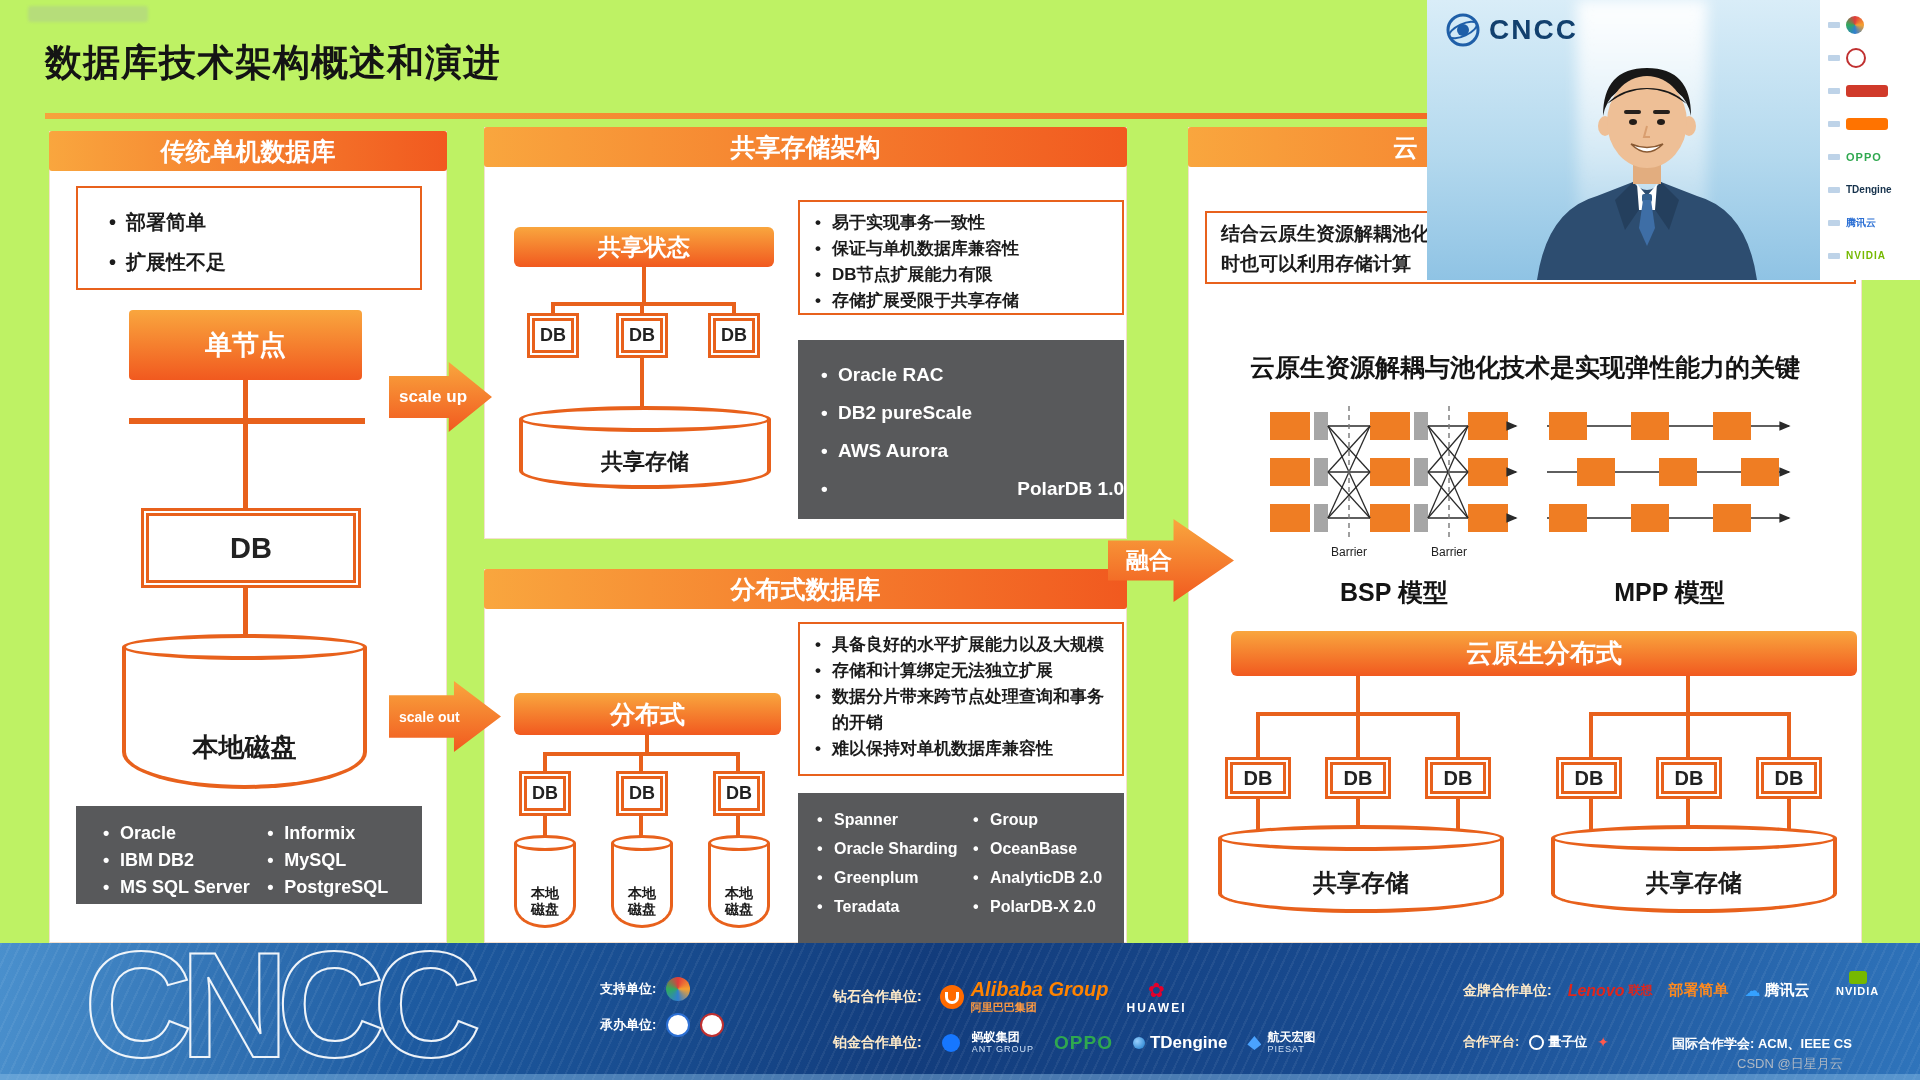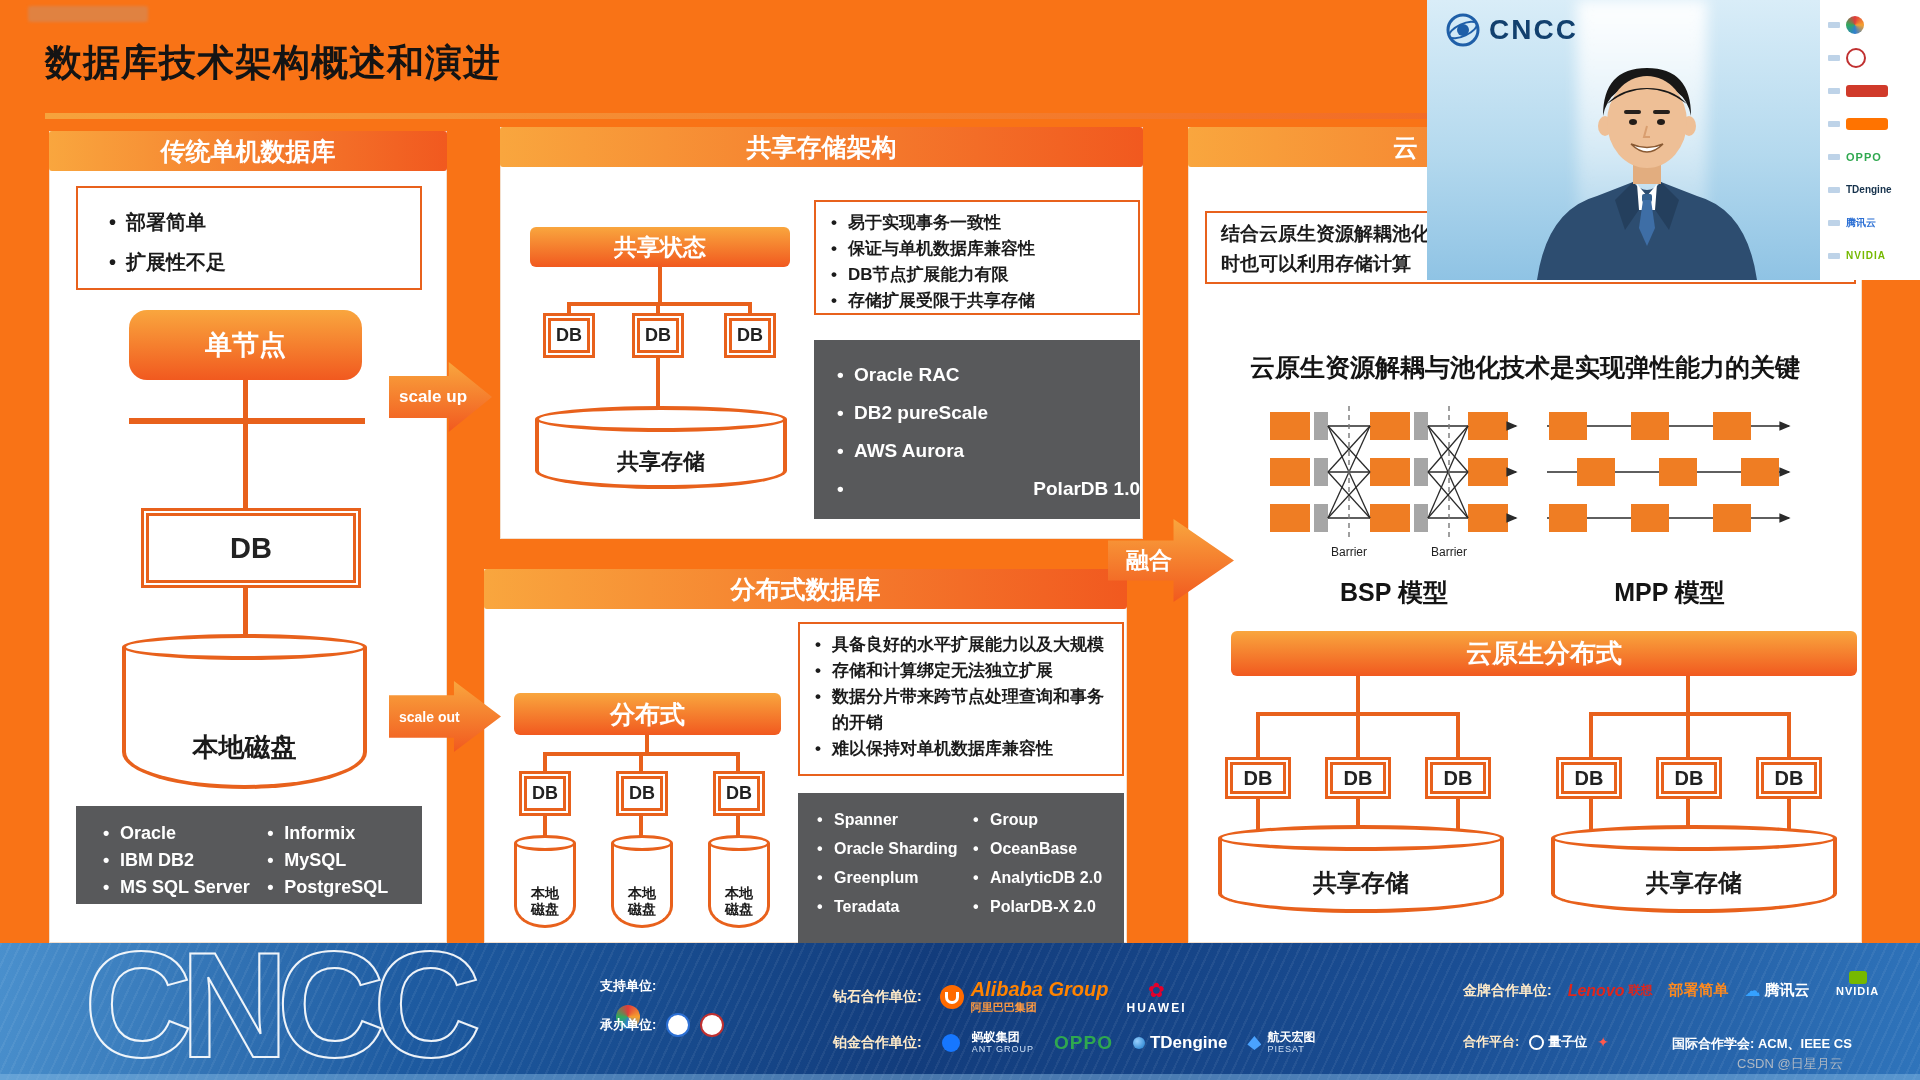--- a/index.html
+++ b/index.html
@@ -1,21 +1,21 @@
 <!DOCTYPE html>
 <html><head>
 <meta charset="utf-8">
 <style>
   html,body{margin:0;padding:0;background:#e9eef2;}
   body{font-family:"Liberation Sans","DejaVu Sans",sans-serif;}
-  #stage{position:relative;width:1920px;height:1080px;background:#f97316;overflow:hidden;}
+  #stage{position:relative;width:1920px;height:1080px;background:#bef264;overflow:hidden;}
   .abs{position:absolute;box-sizing:border-box;}
   .grad{background:linear-gradient(90deg,#f9a63e 0%,#f1591f 100%);}
   .hdr{display:flex;align-items:center;justify-content:center;color:#fff;font-weight:bold;font-size:25px;border-radius:3px;}
-  .obox{display:flex;align-items:center;justify-content:center;color:#fff;font-weight:bold;border-radius:18px;background:linear-gradient(180deg,#f9a63e,#f1591f);}
+  .obox{display:flex;align-items:center;justify-content:center;color:#fff;font-weight:bold;border-radius:4px;background:linear-gradient(180deg,#f9a63e,#f1591f);}
   .dbbox{background:#fff;border:3px solid #e8611c;box-shadow:inset 0 0 0 2px #fff,inset 0 0 0 5px #e8611c;display:flex;align-items:center;justify-content:center;font-weight:bold;color:#222;}
   .line{background:#e8611c;}
   .bbox{background:#fff;border:2px solid #e8611c;}
   .bi{position:relative;padding-left:22px;font-weight:bold;color:#1b1b1b;line-height:1.55;}
   .bi::before{content:"\2022";position:absolute;left:5px;}
   .dark{background:#58595b;}
   .dark .bi{color:#fff;}
   .panel{outline:1px solid #f3e0cf;outline-offset:-1px;background:#fff;}
   .cyl{background:#fff;border:4px solid #e8611c;border-top:none;border-radius:0 0 50% 50% / 0 0 26% 26%;display:flex;align-items:flex-end;justify-content:center;}
   .cyl::before{content:"";position:absolute;top:-13px;left:-4px;right:-4px;height:26px;background:#fff;border:4px solid #e8611c;border-radius:50%;box-sizing:border-box;}
@@ -131,21 +131,21 @@
   <div class="abs block-arrow" style="left:389px;top:362px;width:103px;height:70px;font-size:17px;">
     <span>scale up</span>
   </div>
   <div class="abs block-arrow" style="left:389px;top:681px;width:112px;height:71px;font-size:14px;align-items:center;">
     <span>scale out</span>
   </div>
   <div class="abs block-arrow big" style="left:1108px;top:519px;width:126px;height:83px;font-size:23px;">
     <span>融合</span>
   </div>
 
-  <div class="abs panel" style="left:484px;top:127px;width:643px;height:412px;margin-left:16px;">
+  <div class="abs panel" style="left:484px;top:127px;width:643px;height:412px;">
     <div class="abs hdr grad" style="left:0;top:0;width:643px;height:40px;">共享存储架构</div>
 
     <div class="abs obox" style="left:30px;top:100px;width:260px;height:40px;font-size:23px;border-radius:6px;">共享状态</div>
     <div class="abs line" style="left:158px;top:140px;width:4px;height:35px;"></div>
     <div class="abs line" style="left:67px;top:175px;width:185px;height:4px;"></div>
     <div class="abs line" style="left:67px;top:175px;width:4px;height:11px;"></div>
     <div class="abs line" style="left:156px;top:175px;width:4px;height:11px;"></div>
     <div class="abs line" style="left:248px;top:175px;width:4px;height:11px;"></div>
 
     <div class="abs dbbox" style="left:43px;top:186px;width:52px;height:45px;font-size:18px;">DB</div>
@@ -424,21 +424,21 @@
       <div class="srow">
           <span class="stag"></span>
           <span class="stxt nv">NVIDIA</span>
         </div>
     </div>
   </div>
 
   <div class="abs" id="banner">
     <div class="abs cncc-outline" style="left:84px;top:-6px;">CNCC</div>
 
-    <div class="abs brow" style="left:600px;top:34px;gap:10px;flex-direction:column;">
+    <div class="abs brow" style="left:600px;top:34px;gap:10px;">
       <span class="b-label sm">支持单位:</span>
       <span class="smark badge-multi" style="width:24px;height:24px;"></span>
     </div>
     <div class="abs brow" style="left:600px;top:70px;gap:10px;">
       <span class="b-label sm">承办单位:</span>
       <span class="smark seal" style="width:20px;height:20px;border-color:#2b6fd4;"></span>
       <span class="smark seal" style="width:20px;height:20px;"></span>
     </div>
 
     <div class="abs brow" style="left:833px;top:36px;gap:18px;">

